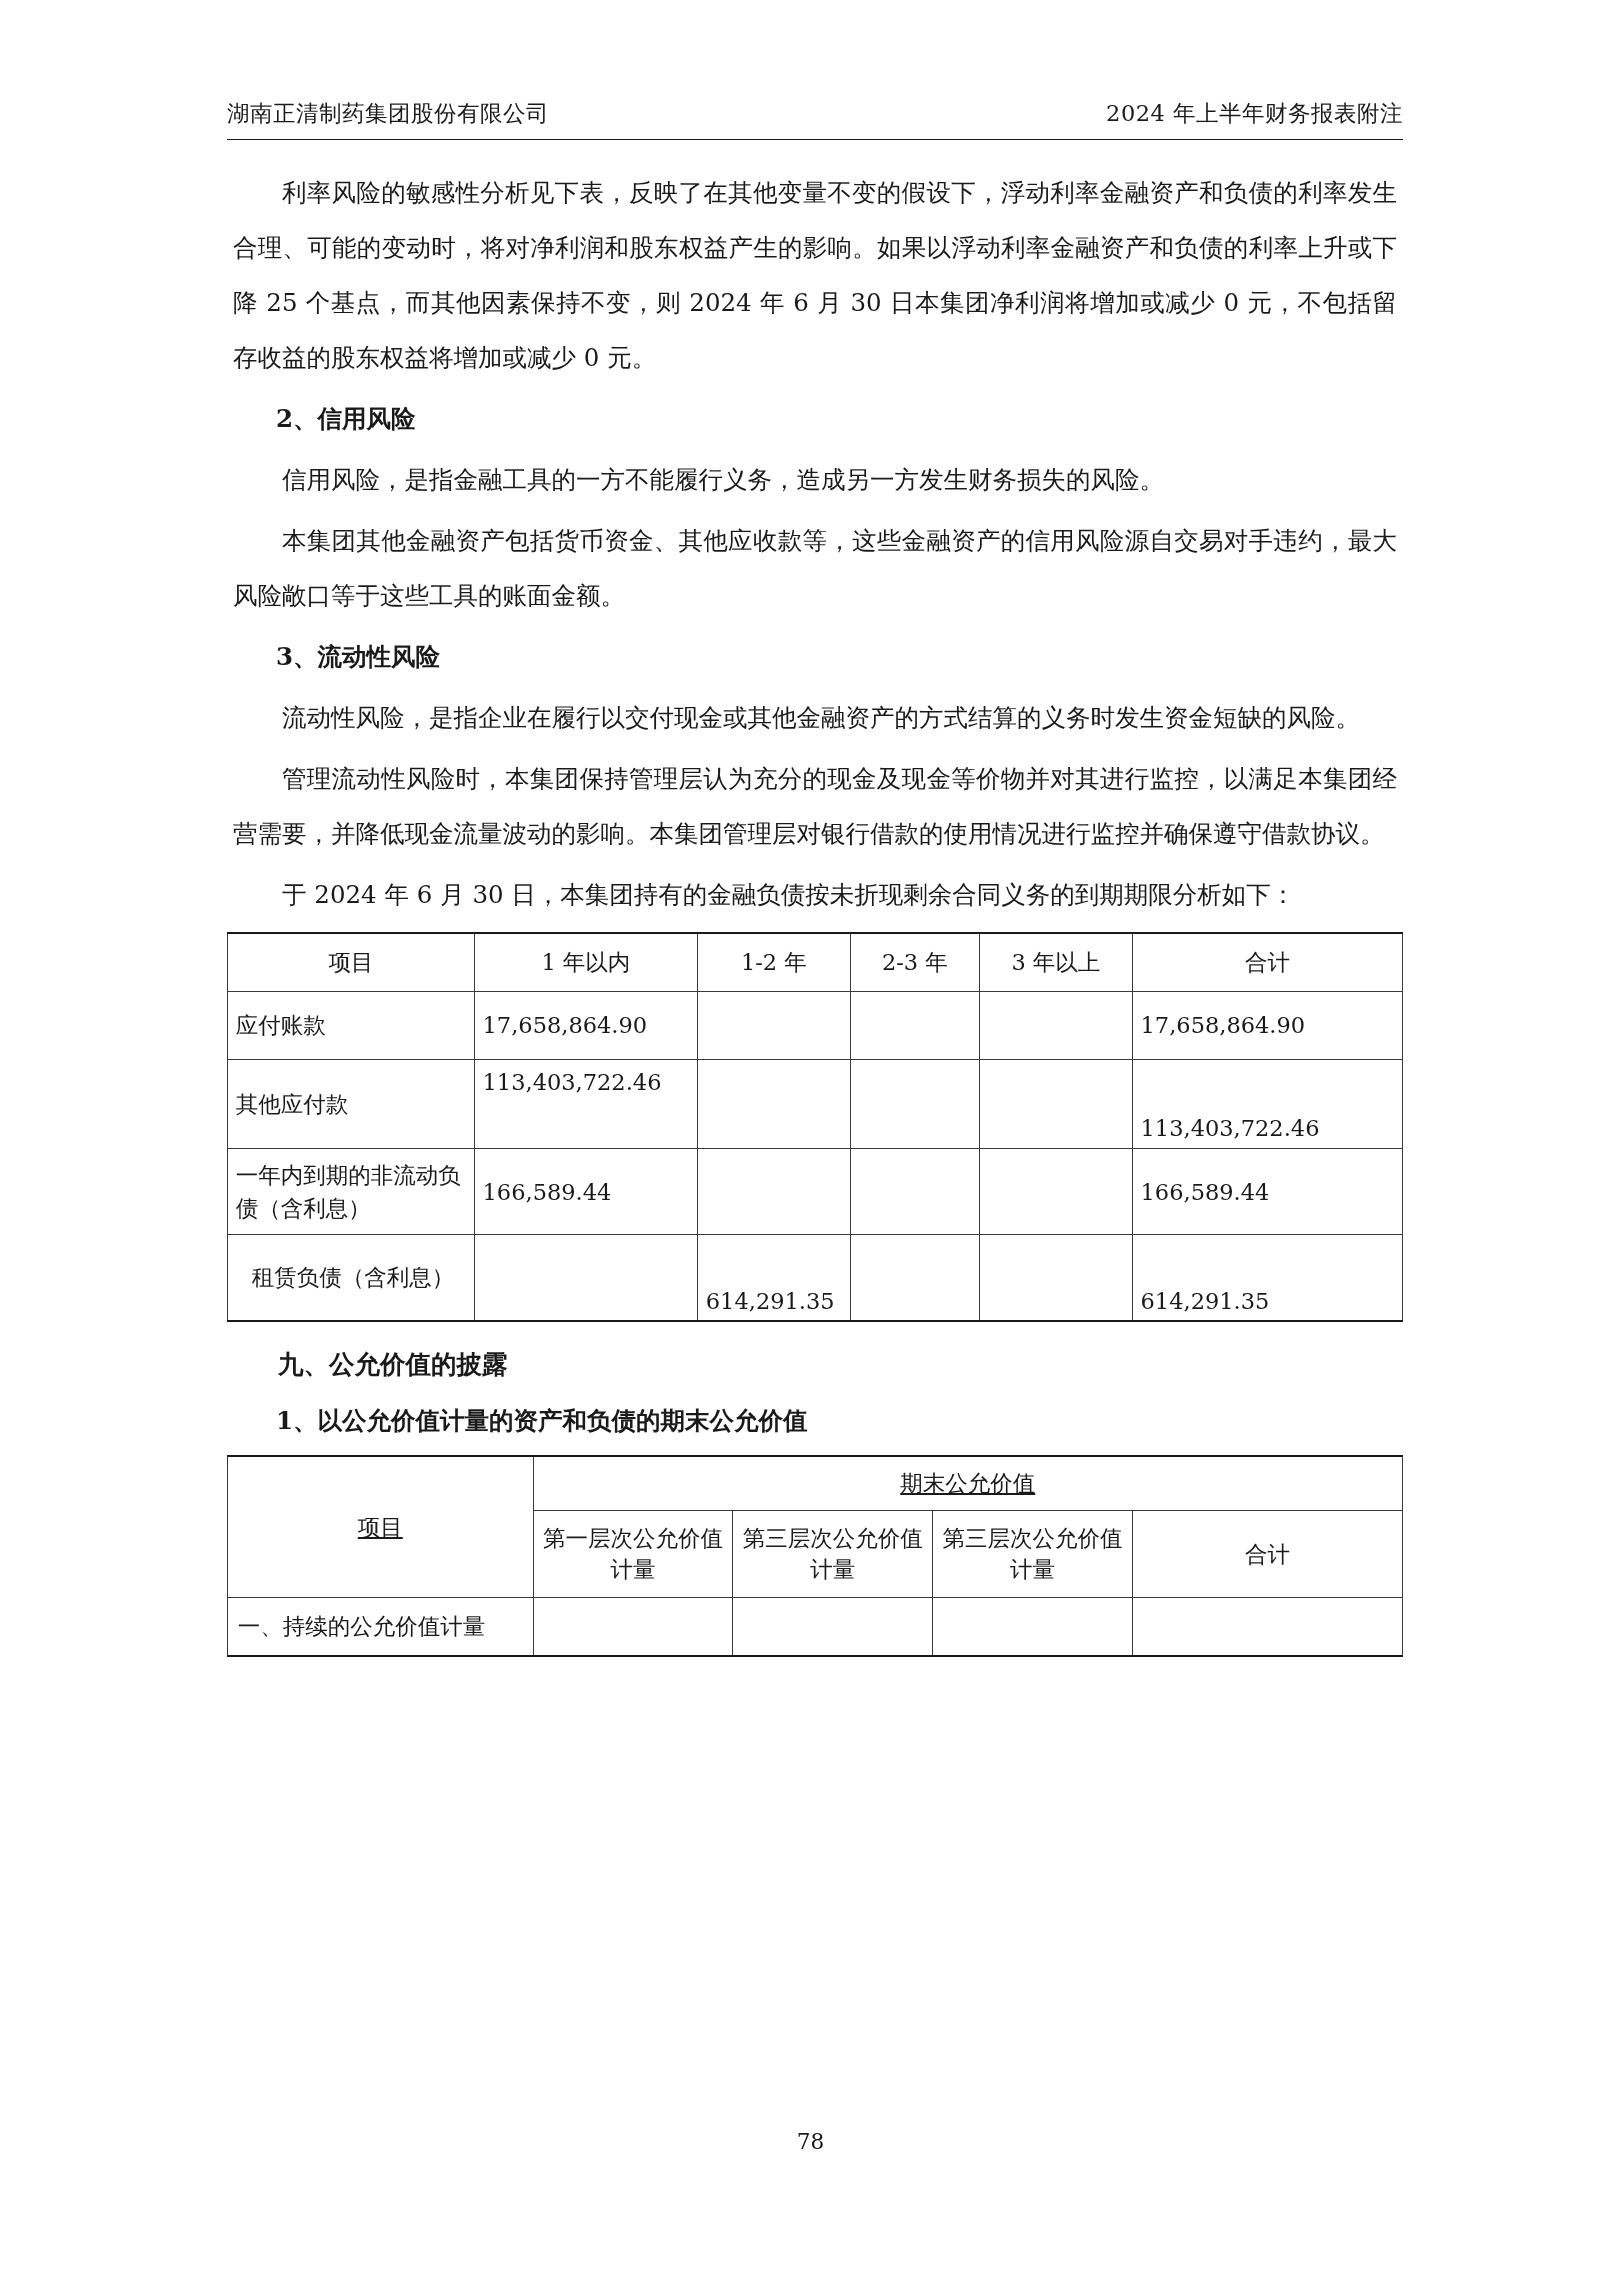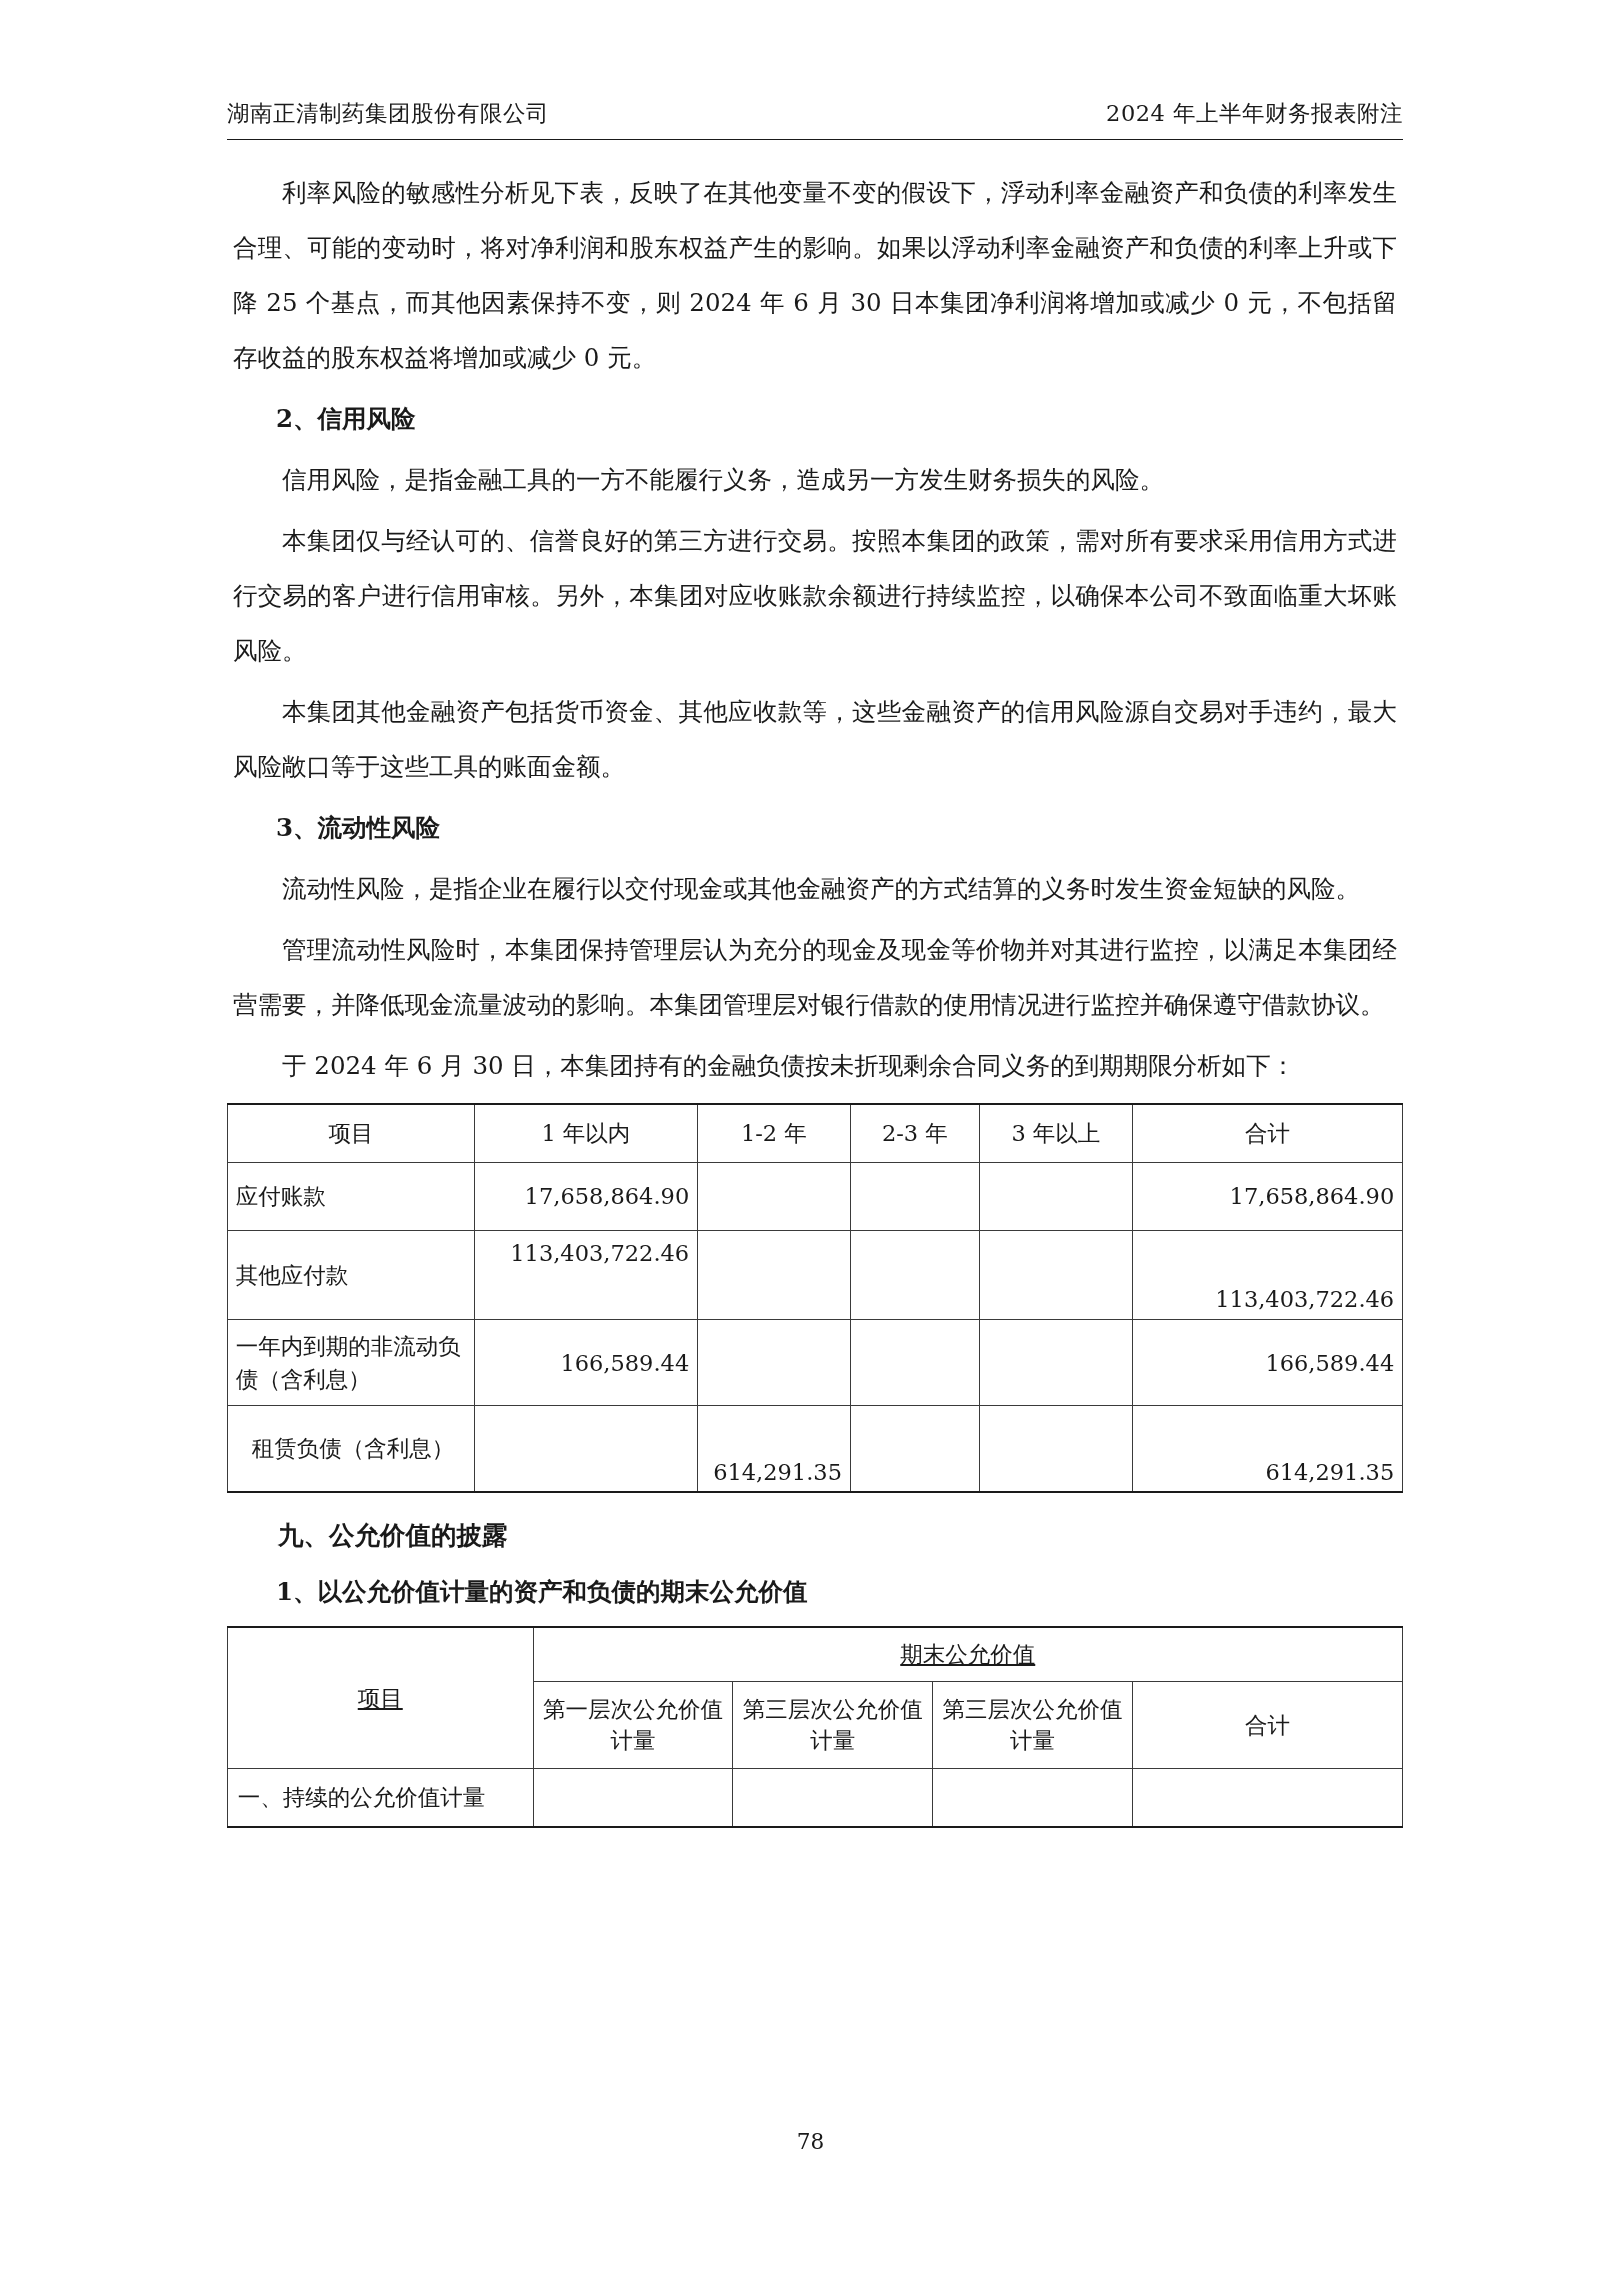--- a/index.html
+++ b/index.html
@@ -87,21 +87,21 @@
   table.doc .botline td {
     border-bottom: 2px solid #1a1a1a;
   }
   .c { text-align: center; }
   td.label-cell {
     text-align: left;
     padding-left: 11.8px;
     line-height: 33px;
   }
   td.num {
-    text-align: right;
+    text-align: left;
     padding-right: 15.7px;
   }
   .row-tall td { height: 55px; }
   .row-xtall td { height: 73px; }
   .hdr td { height: 45px; text-align: center; }
 
   
   table.fv {
     width: 100%;
     border-collapse: collapse;
@@ -138,21 +138,20 @@
       <div class="left">湖南正清制药集团股份有限公司</div>
       <div class="right">2024 年上半年财务报表附注</div>
     </div>
 
     <p class="para first">利率风险的敏感性分析见下表，反映了在其他变量不变的假设下，浮动利率金融资产和负债的利率发生合理、可能的变动时，将对净利润和股东权益产生的影响。如果以浮动利率金融资产和负债的利率上升或下降 25 个基点，而其他因素保持不变，则 2024 年 6 月 30 日本集团净利润将增加或减少 0 元，不包括留存收益的股东权益将增加或减少 0 元。</p>
 
     <h3 class="section">2、信用风险</h3>
 
     <p class="para">信用风险，是指金融工具的一方不能履行义务，造成另一方发生财务损失的风险。</p>
 
-    <p class="para">本集团仅与经认可的、信誉良好的第三方进行交易。按照本集团的政策，需对所有要求采用信用方式进行交易的客户进行信用审核。另外，本集团对应收账款余额进行持续监控，以确保本公司不致面临重大坏账风险。</p>
 
     <p class="para">本集团其他金融资产包括货币资金、其他应收款等，这些金融资产的信用风险源自交易对手违约，最大风险敞口等于这些工具的账面金额。</p>
 
     <h3 class="section">3、流动性风险</h3>
 
     <p class="para">流动性风险，是指企业在履行以交付现金或其他金融资产的方式结算的义务时发生资金短缺的风险。</p>
 
     <p class="para">管理流动性风险时，本集团保持管理层认为充分的现金及现金等价物并对其进行监控，以满足本集团经营需要，并降低现金流量波动的影响。本集团管理层对银行借款的使用情况进行监控并确保遵守借款协议。</p>
 
     <p class="para">于 2024 年 6 月 30 日，本集团持有的金融负债按未折现剩余合同义务的到期期限分析如下：</p>

